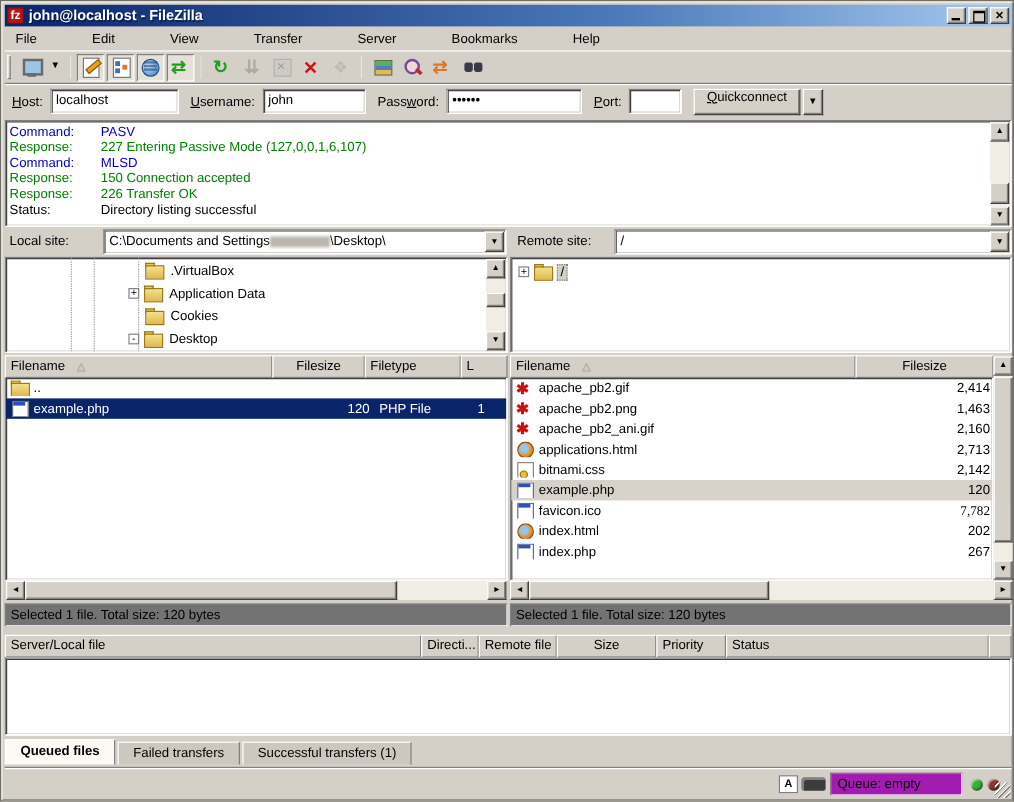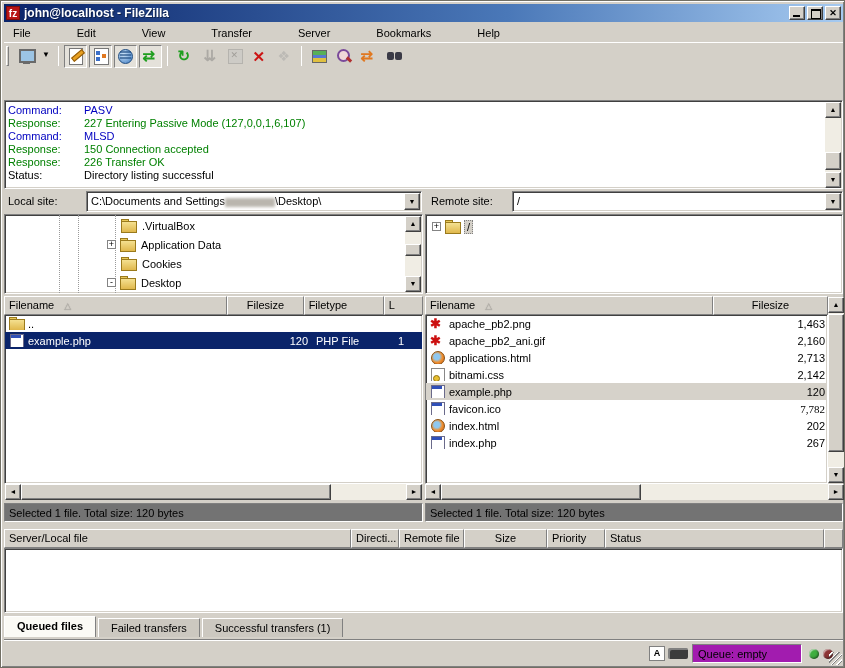--- a/index.html
+++ b/index.html
@@ -253,20 +253,32 @@
         <span class="ic ic-compare"></span>
       </span>
       <span class="tb-btn">
         <span class="ic ic-sync"></span>
       </span>
       <span class="tb-btn">
         <span class="ic ic-find"></span>
       </span>
     </div>
 
+  <div class="quickbar">
+    <span class="qc-label"><u>H</u>ost:</span>
+    <span class="field" style="width:107px">localhost</span>
+    <span class="qc-label"><u>U</u>sername:</span>
+    <span class="field" style="width:86px">john</span>
+    <span class="qc-label">Pass<u>w</u>ord:</span>
+    <span class="field" style="width:113px">••••••</span>
+    <span class="qc-label"><u>P</u>ort:</span>
+    <span class="field" style="width:44px"></span>
+    <span class="qc-btn"><u>Q</u>uickconnect</span>
+    <span class="qc-drop">▼</span>
+  </div>
 
   <div class="logpane sunken">
     <div id="loglines" style="padding-top:3px">
         <div class="log-line k-command">
           <span class="log-label">Command:</span>
           <span>PASV</span>
         </div>
         <div class="log-line k-response">
           <span class="log-label">Response:</span>
           <span>227 Entering Passive Mode (127,0,0,1,6,107)</span>
@@ -383,20 +395,27 @@
   <div class="statusline" style="left:3px; width:419px;">Selected 1 file. Total size: 120 bytes</div>
 
   <div class="listhdr" style="left:424px; width:403px;" id="remotehdr">
       <span class="hcell" style="width: 288px;">Filename<span class="sortmark">△</span></span>
       <span class="hcell num" style="width: 115px;">Filesize</span>
     </div>
   <div class="listbody sunken" style="left:424px; width:403px; border-top:none;" id="remotelist">
       <div class="frow">
         <span class="cell" style="width: 288px; display: flex; align-items: center;">
           <span class="fic fic-image"></span>
+          <span>apache_pb2.gif</span>
+        </span>
+        <span class="cell num" style="width: 115px;">2,414</span>
+      </div>
+      <div class="frow">
+        <span class="cell" style="width: 288px; display: flex; align-items: center;">
+          <span class="fic fic-image"></span>
           <span>apache_pb2.png</span>
         </span>
         <span class="cell num" style="width: 115px;">1,463</span>
       </div>
       <div class="frow">
         <span class="cell" style="width: 288px; display: flex; align-items: center;">
           <span class="fic fic-image"></span>
           <span>apache_pb2_ani.gif</span>
         </span>
         <span class="cell num" style="width: 115px;">2,160</span>

